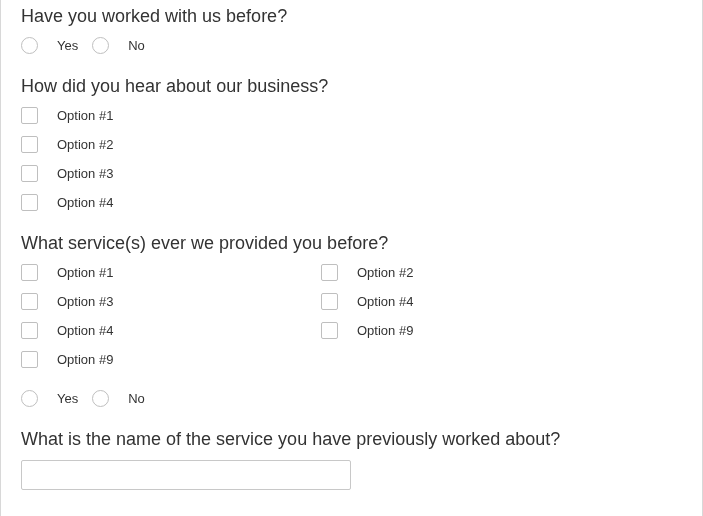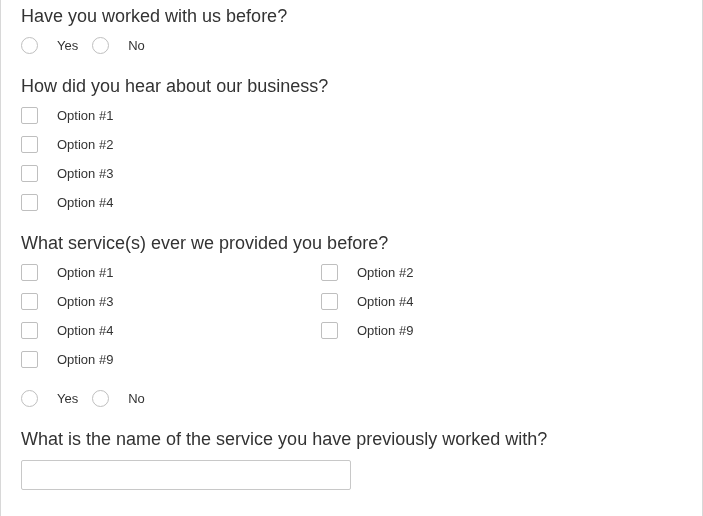--- a/index.html
+++ b/index.html
@@ -160,17 +160,17 @@
         <span class="option-text">Yes</span>
       </div>
       <div class="radio-opt">
         <div class="radio-box"></div>
         <span class="option-text">No</span>
       </div>
     </div>
   </div>
 
   <div class="question-block">
-    <div class="question-label">What is the name of the service you have previously worked with?</div>
+    <div class="question-label">What is the name of the service you have previously worked about?</div>
     <input type="text" class="text-input" value="" style="">
   </div>
 
 </div>
 
 </body></html>

